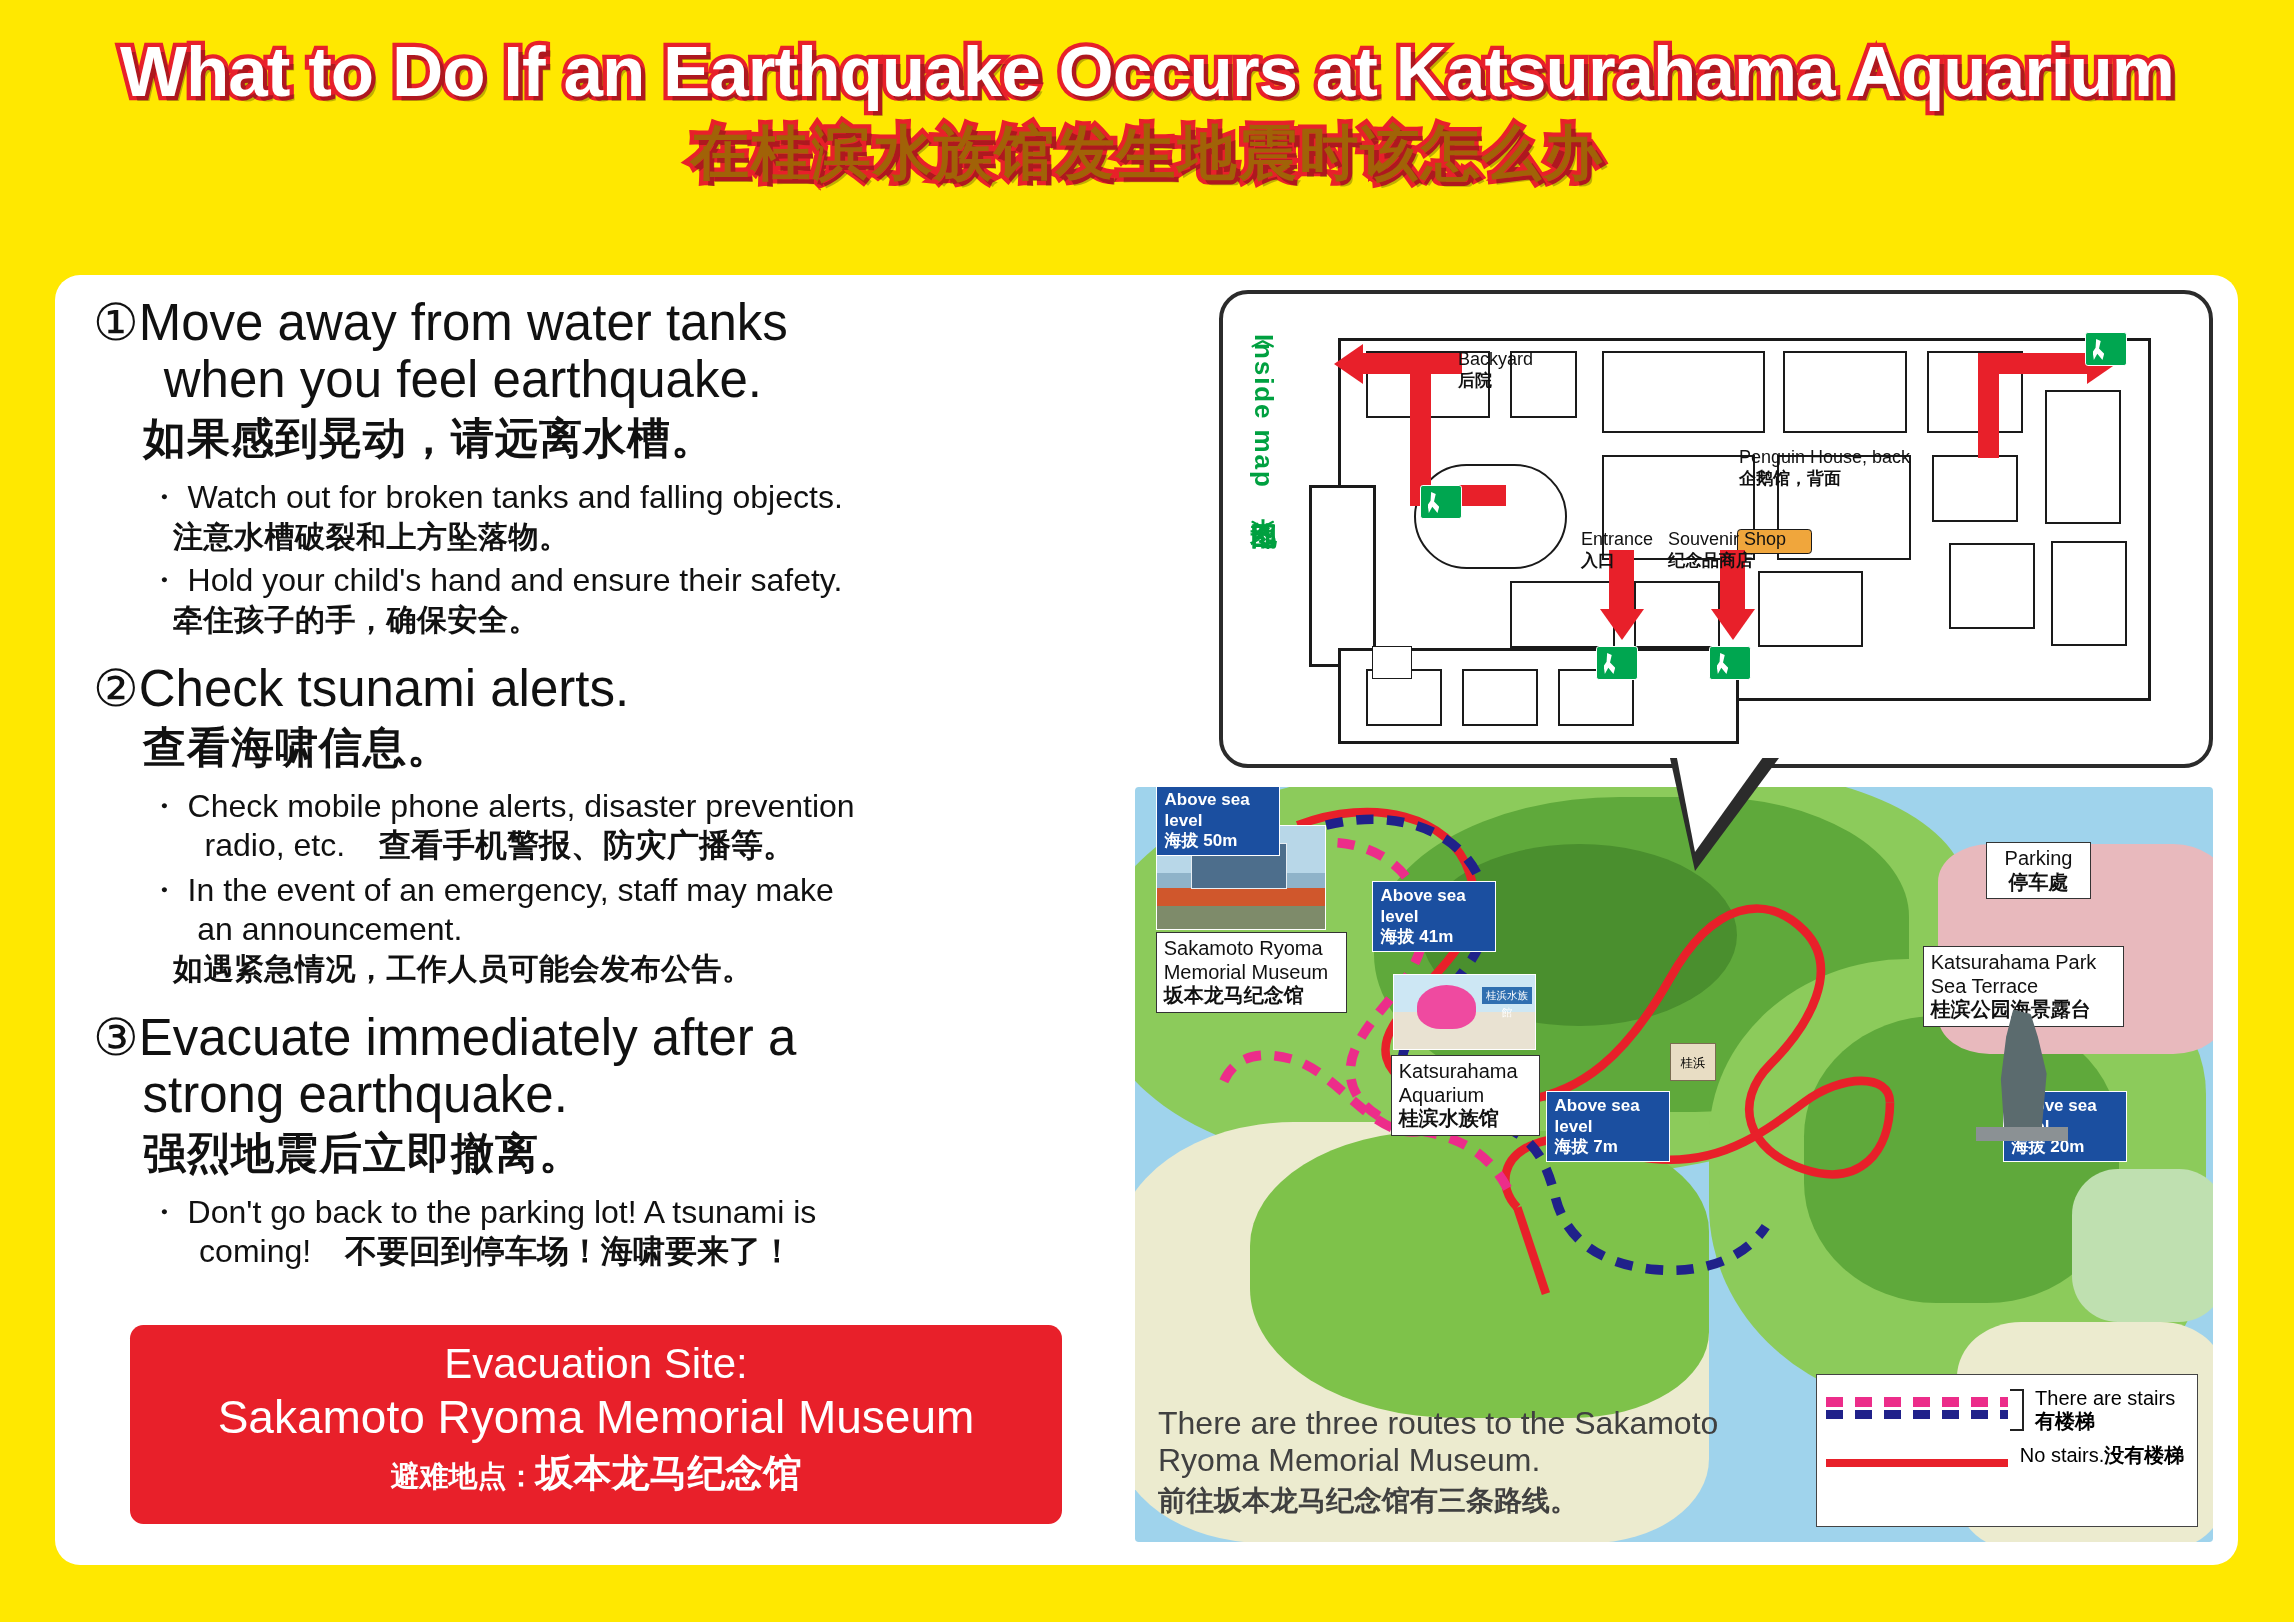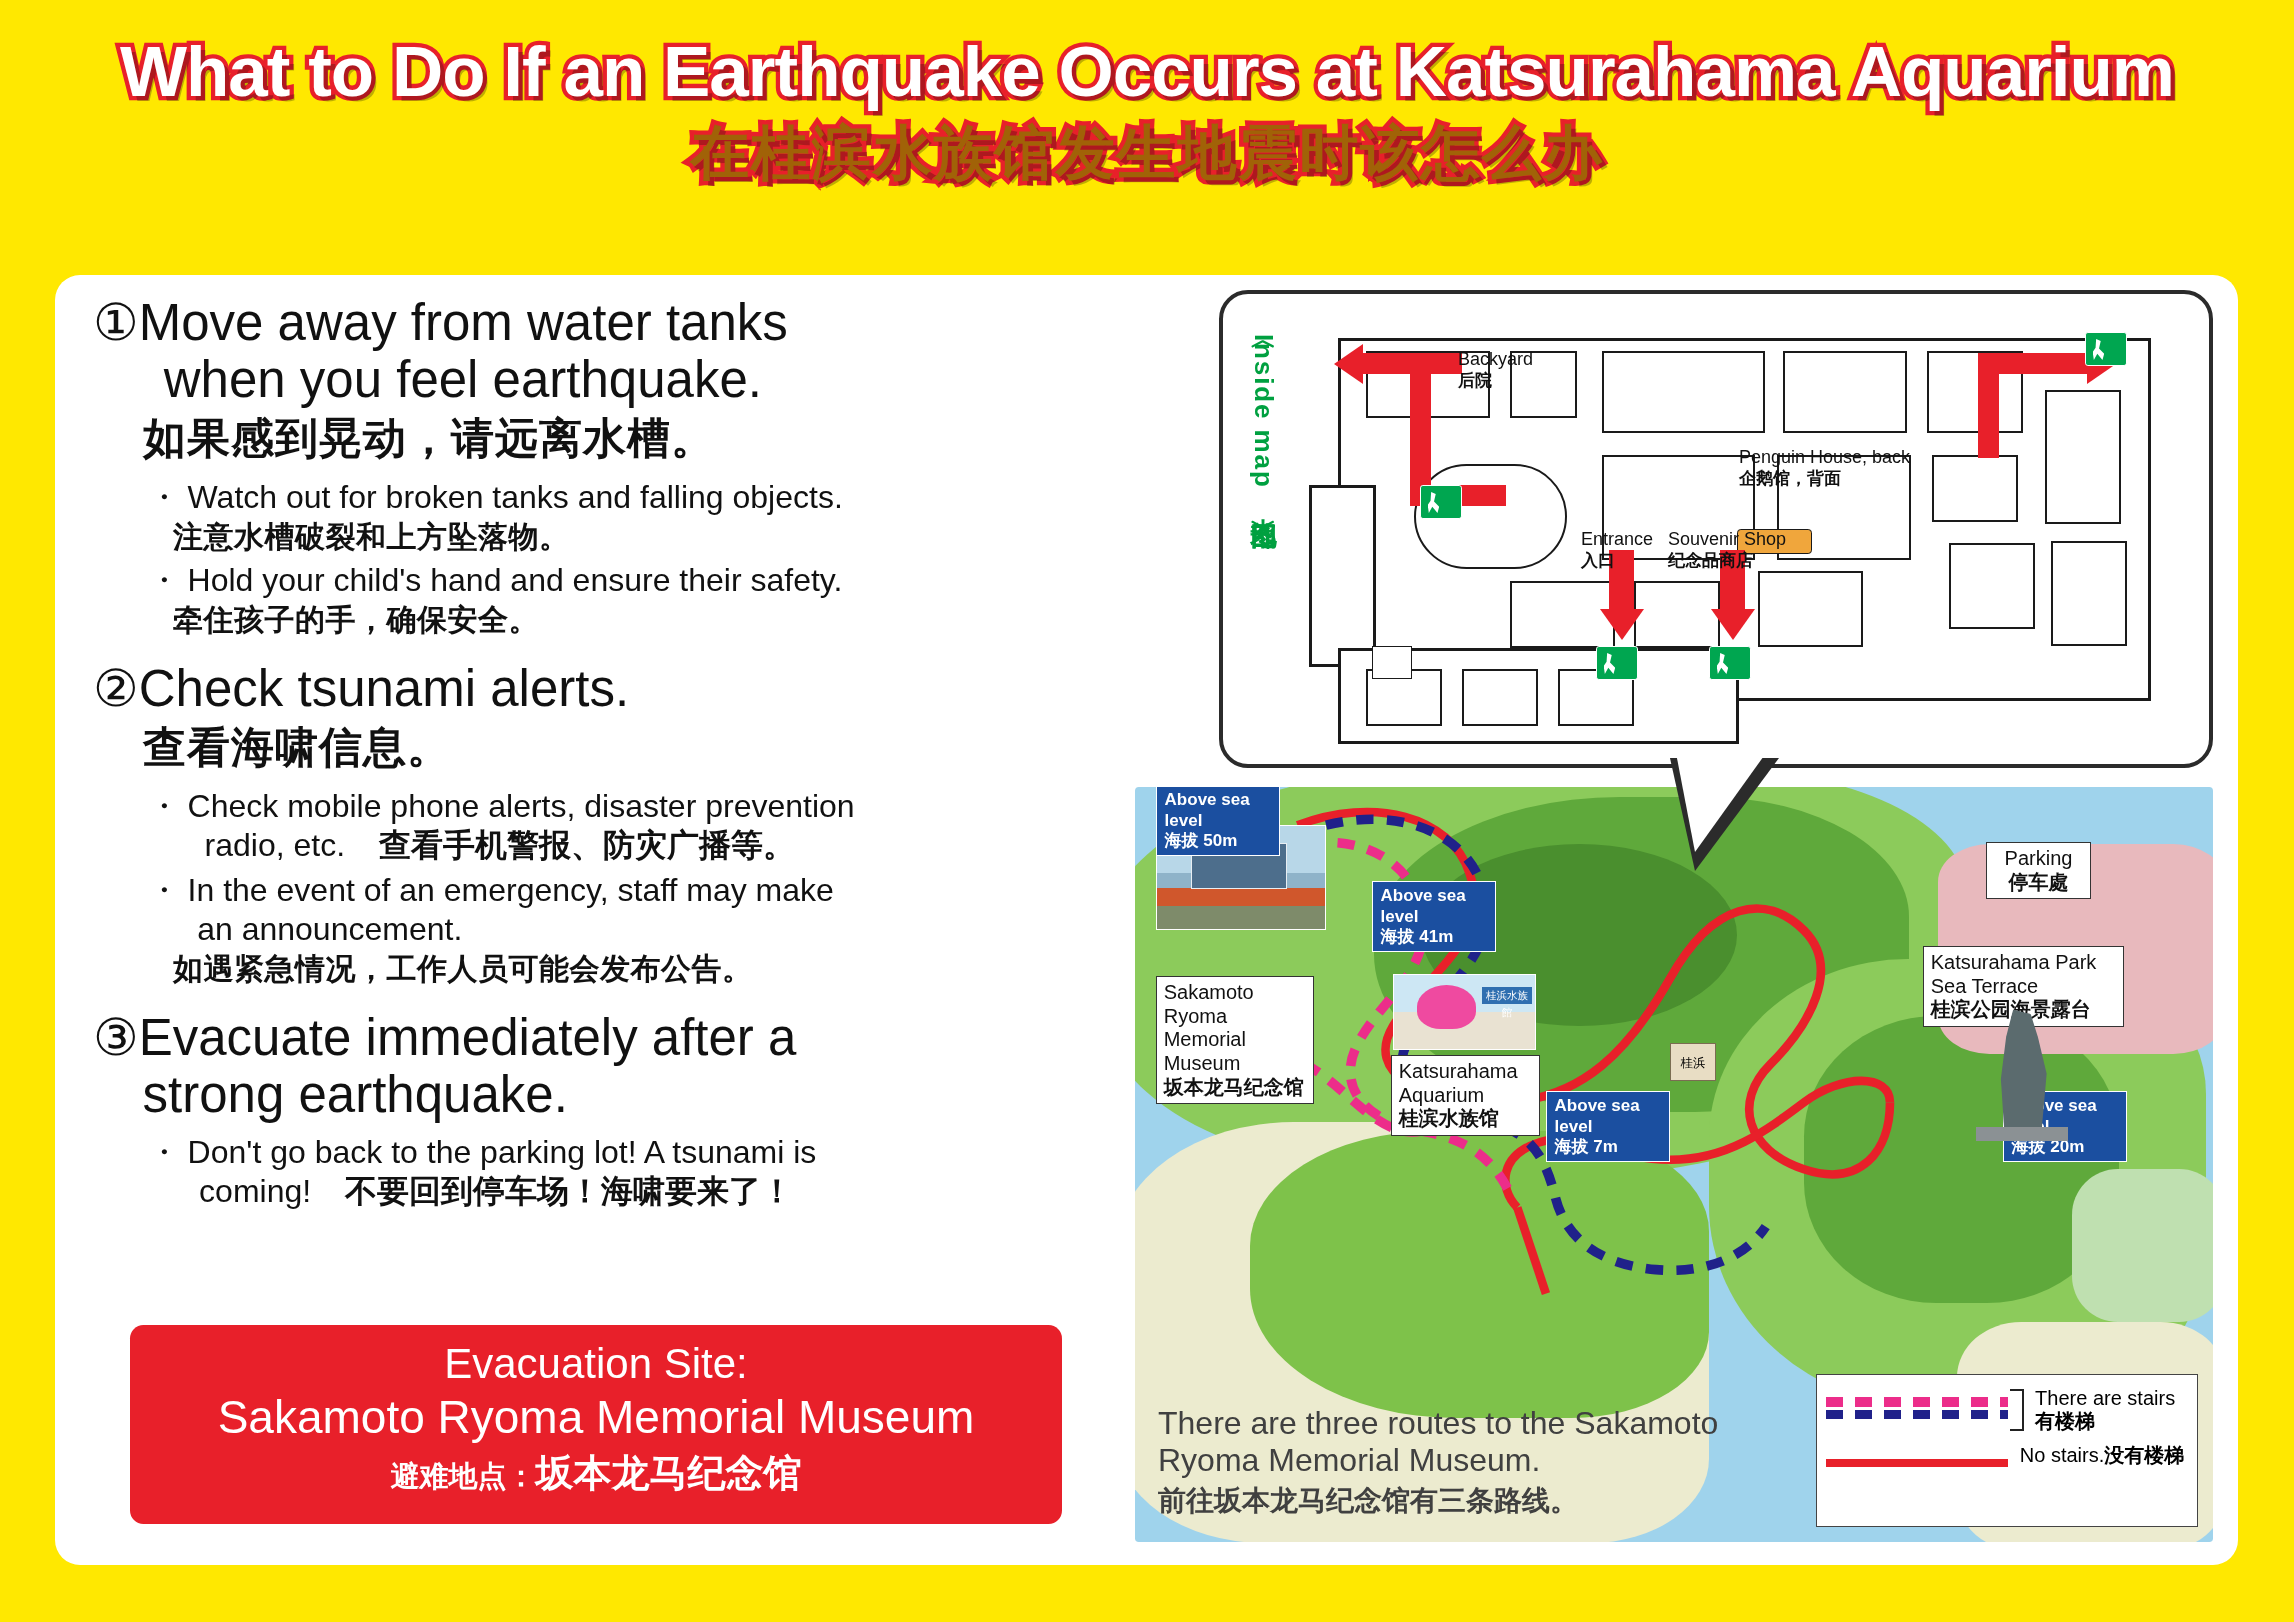--- a/index.html
+++ b/index.html
@@ -330,20 +330,21 @@
     <div class="gap-s"></div>
 
     <div class="step">
       <div class="step-head">
         <span class="step-num">③</span>
         <span class="step-title-en">
           <span>Evacuate immediately after a</span><br>
           <span style="margin-left:3.8px;display:inline-block">strong earthquake.</span>
         </span>
       </div>
+      <div class="step-title-cn">强烈地震后立即撤离。</div>
       <div class="bullets">
         <div class="bullet">
           <div class="bullet-en">
             <span class="bullet-dot">・</span>
             <span>
               <span>Don't go back to the parking lot! A tsunami is</span><br>
               <span style="margin-left:11.5px;display:inline-block">coming!</span>
               <span class="inline-cn" style="margin-left:25px">不要回到停车场！海啸要来了！</span>
             </span>
           </div>
@@ -455,21 +456,21 @@
                  C360,370 380,400 395,430" fill="none" stroke="#ec2d8a" stroke-width="10" stroke-dasharray="18 14"></path>
         <path d="M300,360 C250,370 215,300 165,285 C120,272 100,290 92,310" fill="none" stroke="#ec2d8a" stroke-width="10" stroke-dasharray="18 14"></path>
 
         <path d="M200,40 C280,20 350,50 365,110 C382,176 320,210 290,258 C258,308 300,344 360,350
                  C415,356 430,390 440,430 C452,476 490,500 545,505 C600,510 640,490 660,460" fill="none" stroke="#20218a" stroke-width="10" stroke-dasharray="18 14"></path>
       </svg>
 
       <div class="photo" style="left:21px; top:38px; width:170px; height:105px; background:linear-gradient(#b8d7e8 0 46%, #8fb3c9 46% 60%, #d0572c 60% 78%, #7e8b6a 78% 100%);">
         <div style="position:absolute;left:34px;top:17px;width:96px;height:46px;background:#4d6e8c;border:1.9px solid #e8eef3;"></div>
       </div>
-      <div class="label-box" style="left:21px; top:145px; width:158px; text-align:left;margin-top:44px;">
+      <div class="label-box" style="left:21px; top:145px; width:191px; text-align:left;">
         <span>Sakamoto Ryoma</span><br>
         <span>Memorial Museum</span><br>
         <b>坂本龙马纪念馆</b>
       </div>
 
       <div class="blue-box" style="left:21px; top:-1.9px; width:124px;">
         <span>Above sea level</span><br>
         <span>海拔 50m</span>
       </div>
       <div class="blue-box" style="left:237px; top:94px; width:124px;">

